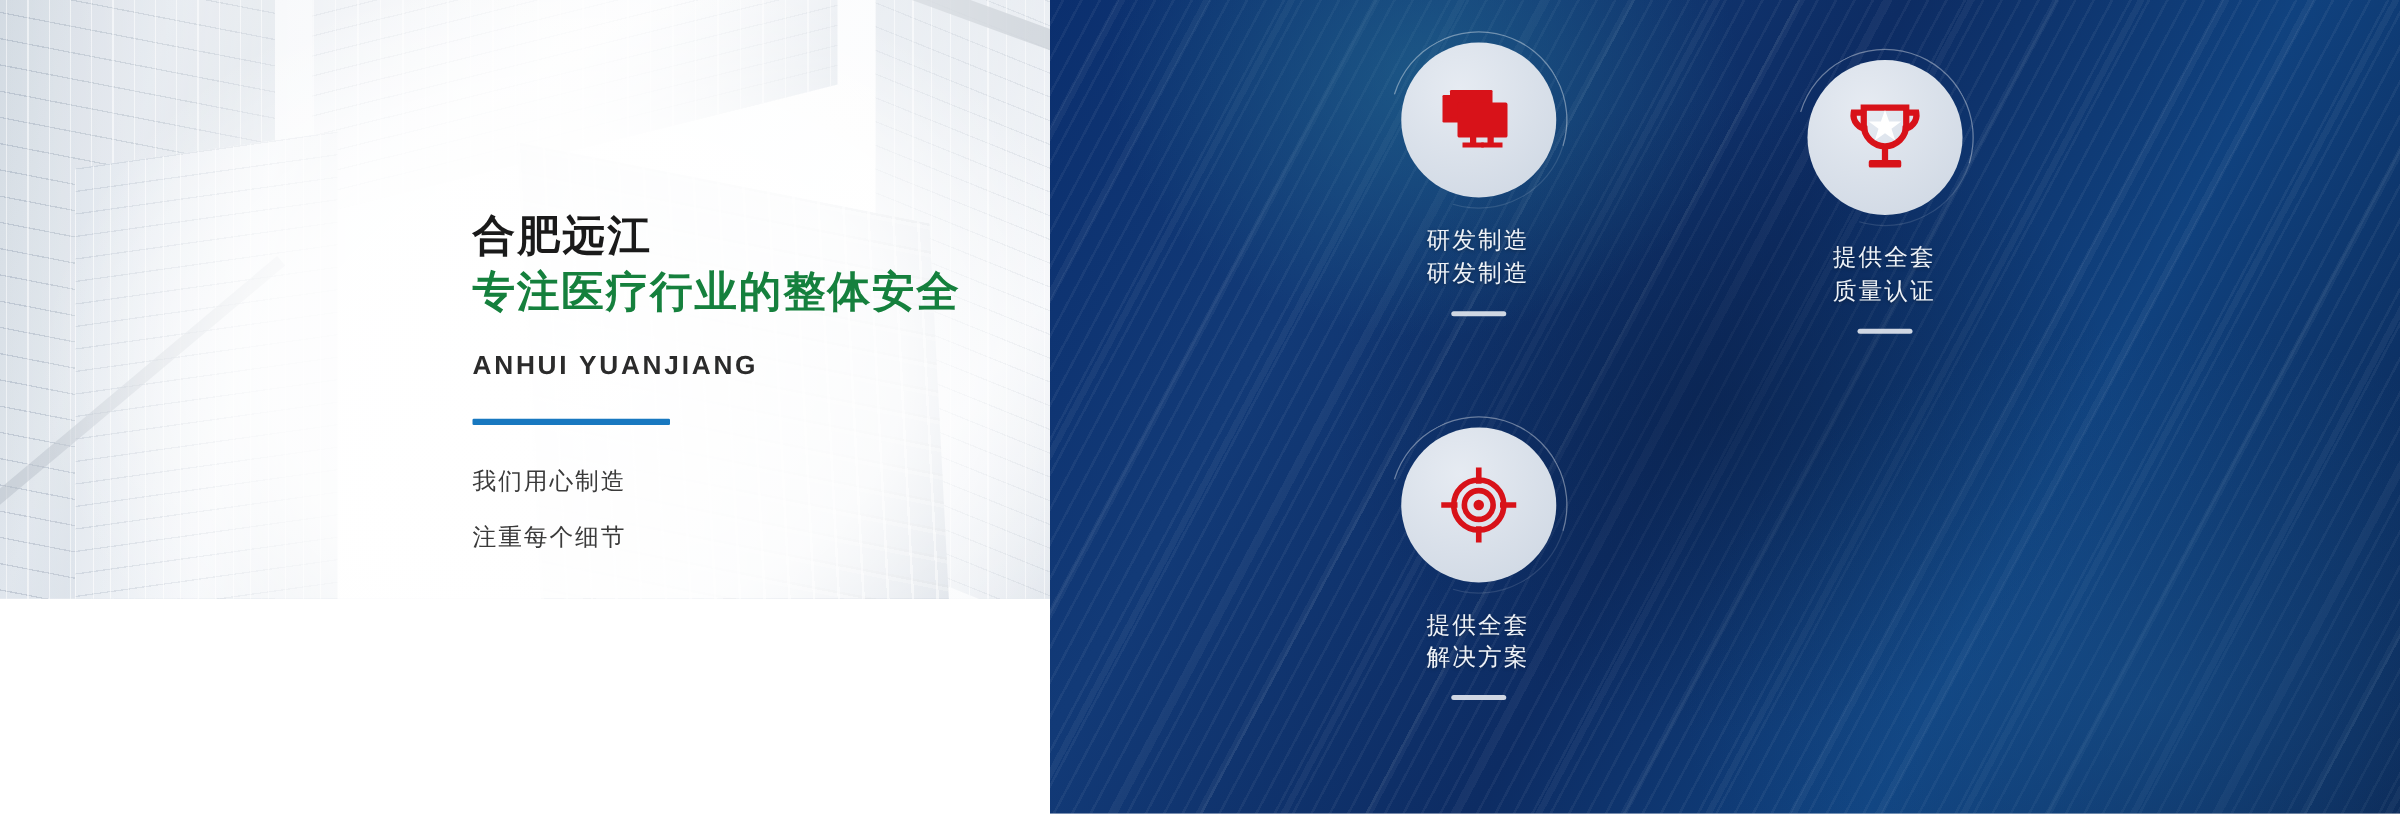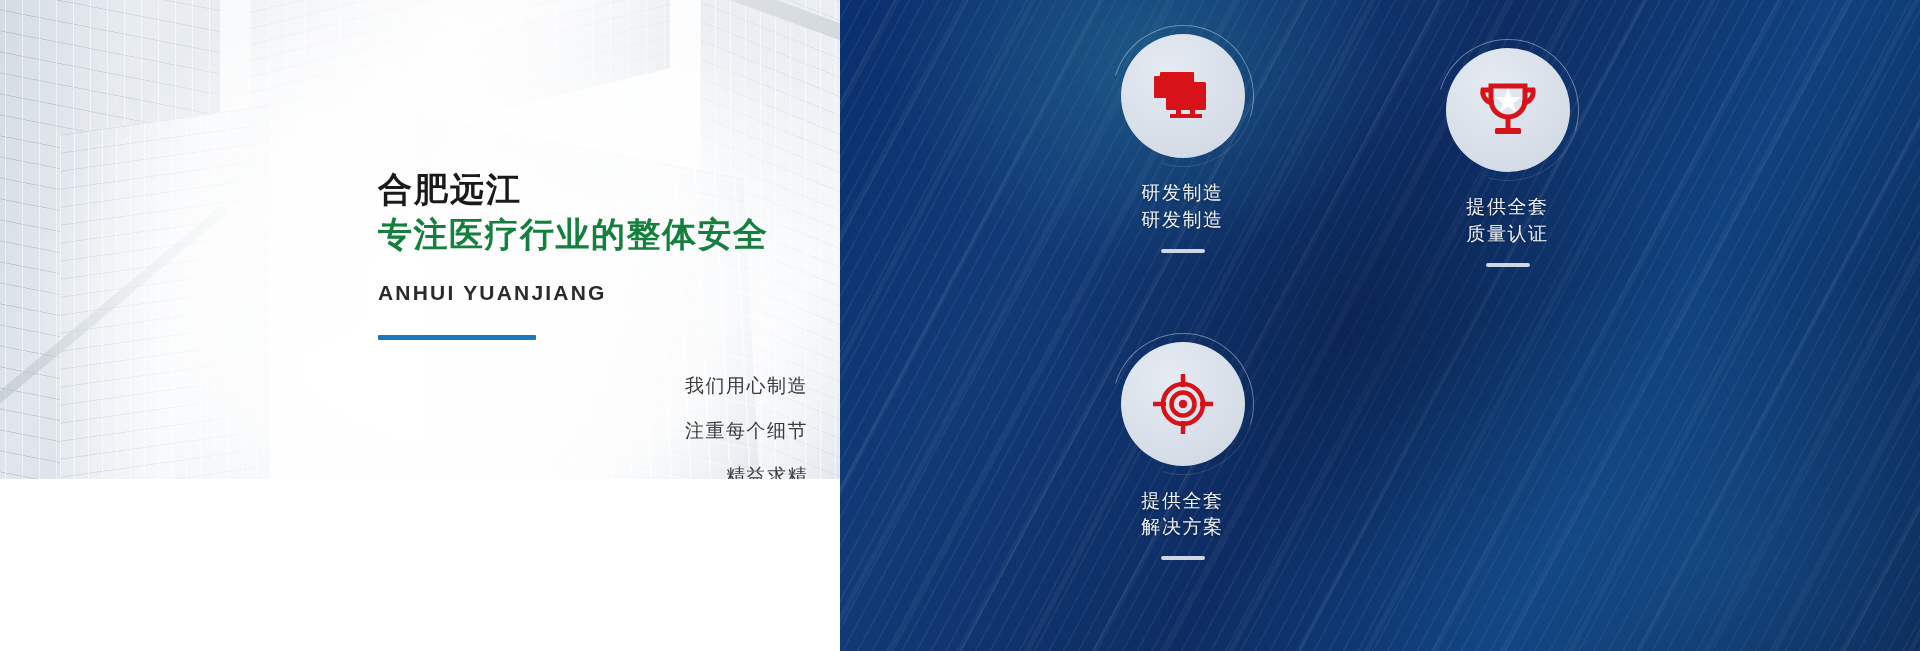--- a/index.html
+++ b/index.html
@@ -103,21 +103,21 @@
   }
   .h-en{
     margin:26px 0 0 0;font-size:21px;font-weight:700;color:#2b2b2b;
     letter-spacing:2.2px;
   }
   .divider{
     margin-top:30px;width:158px;height:5px;background:#1878c0;border-radius:1px;
   }
   .desc{margin-top:36px;}
   .desc p{
-    margin:0 0 26px 0;font-size:19px;color:#3a3a3a;letter-spacing:1.5px;line-height:1;text-align:right;
+    margin:0 0 26px 0;font-size:19px;color:#3a3a3a;letter-spacing:1.5px;line-height:1;
   }
   .desc p:last-child{margin-bottom:0;}
 
   
   .right-panel{
     position:relative;width:1080px;height:651px;overflow:hidden;
     background:
       linear-gradient(118deg,#0b2f6e 0%,#123a77 22%,#0d2c63 48%,#10427f 70%,#0a2450 100%);
   }
   .rp-streaks{
@@ -207,21 +207,20 @@
     </div>
 
     <div class="left-text">
       <h1 class="h-cn">合肥远江</h1>
       <h2 class="h-cn-blue">专注医疗行业的整体安全</h2>
       <div class="h-en">ANHUI YUANJIANG</div>
       <div class="divider"></div>
       <div class="desc">
         <p>我们用心制造</p>
         <p>注重每个细节</p>
-        <p>精益求精</p>
       </div>
     </div>
   </div>
 
   <div class="right-panel">
     <div class="rp-streaks"></div>
     <div class="rp-streaks2"></div>
     <div class="rp-glow"></div>
 
     <div class="feature-grid">

